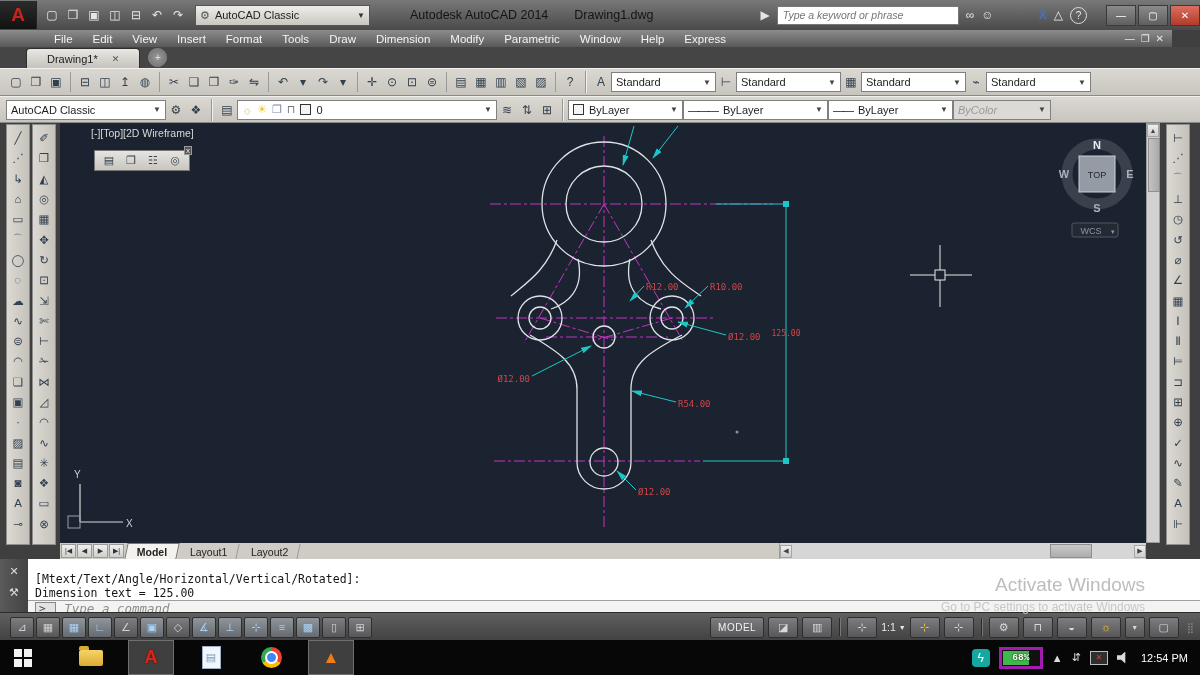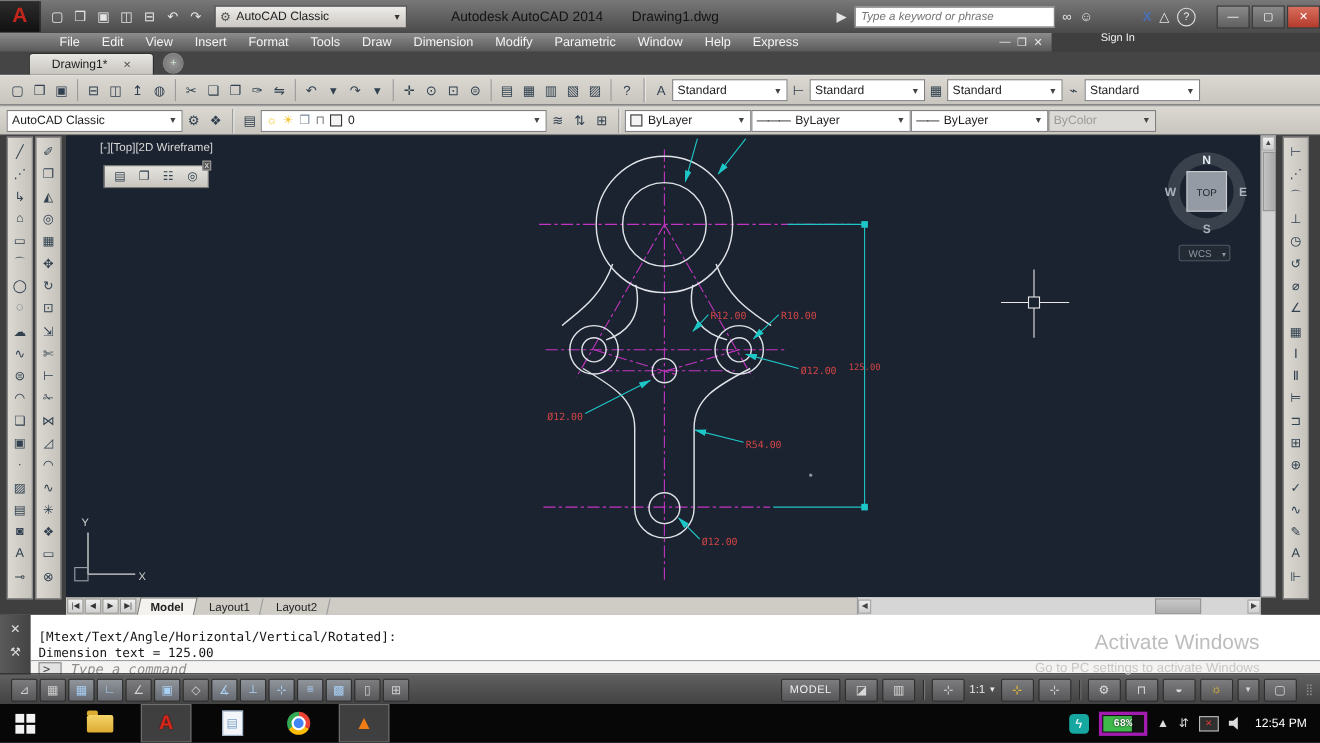--- a/index.html
+++ b/index.html
@@ -23,21 +23,21 @@
           font-style:italic;color:#888;padding:0 5px;font-family:"Liberation Sans",sans-serif;}
   .tico{color:#e4e4e4;font-size:12px;}
   .signin{color:#f0f0f0;font-size:10px;margin-top:38px;}
   .helpq{width:15px;height:15px;border:1px solid #ddd;border-radius:50%;color:#eee;font-size:10px;
          display:flex;align-items:center;justify-content:center;}
   .winbtns{display:flex;margin-left:10px;}
   .wbtn{width:28px;height:19px;display:flex;align-items:center;justify-content:center;font-size:10px;
         color:#fff;background:linear-gradient(#8a8a8a,#5f5f5f);border:1px solid #3a3a3a;margin-left:2px;}
   .wbtn.close{background:linear-gradient(#d9705f,#b33a2b);}
   
-  #menubar{left:0;top:30px;width:956px;height:17px;background:linear-gradient(#8c8c8c,#595959);
+  #menubar{left:0;top:30px;width:1172px;height:17px;background:linear-gradient(#8c8c8c,#595959);
            display:flex;align-items:center;padding-left:44px;box-sizing:border-box;}
   .menu-items{display:flex;}
   .menu-item{padding:0 10px;font-size:11.5px;color:#f4f4f4;}
   .mdi{margin-left:auto;display:flex;gap:6px;padding-right:8px;color:#e8e8e8;font-size:10px;}
   
   #tabrow{left:0;top:47px;width:1200px;height:21px;background:#454545;display:flex;align-items:flex-end;}
   .doctab{margin-left:26px;height:19px;background:linear-gradient(#e9e7e2,#c6c3bd);border:1px solid #2f2f2f;
           border-bottom:none;border-radius:4px 4px 0 0;display:flex;align-items:center;gap:14px;
           padding:0 20px;font-size:11px;color:#1c1c1c;}
   .doctab .x{font-size:9px;color:#555;}
@@ -51,21 +51,21 @@
   #tb2{top:96px;height:27px;padding-left:6px;}
   .tb-icons{display:flex;align-items:center;}
   .tbtn{width:20px;height:20px;display:flex;align-items:center;justify-content:center;font-size:12px;
         color:#30404f;}
   .std-btn:nth-child(4),.std-btn:nth-child(8),.std-btn:nth-child(13),.std-btn:nth-child(17),
   .std-btn:nth-child(21),.std-btn:nth-child(26){border-left:1px solid #9a9a9a;margin-left:4px;padding-left:4px;}
   .sel{height:18px;border:1px solid #808080;background:#fff;font-size:11px;color:#1d1d1d;
        display:flex;align-items:center;padding:0 4px;gap:5px;}
   .sel .car{margin-left:auto;font-size:8px;color:#444;}
   .sep{width:1px;height:22px;background:#979797;margin:0 5px;box-shadow:1px 0 0 #f0f0f0;}
-  .gray{color:#9a9a9a;}
+  .gray{color:#9a9a9a;font-style:italic;}
   .sw{width:9px;height:9px;background:#f4f4f4;border:1px solid #333;}
   .lt-line{letter-spacing:-1px;color:#111;}
   
   #main{left:0;top:123px;width:1200px;height:436px;background:#3f3f3f;}
   .vtool{position:absolute;width:22px;background:linear-gradient(90deg,#dcd9d3,#c5c2bc);
          border:1px solid #8d8d8d;display:flex;flex-direction:column;align-items:center;padding-top:3px;}
   .vbtn{width:20px;height:20.3px;display:flex;align-items:center;justify-content:center;
         font-size:11.5px;color:#31414f;}
   #canvas{left:60px;top:0;width:1086px;height:420px;background:#1c2330;overflow:hidden;}
   #minibar{left:34px;top:27px;height:19px;background:linear-gradient(#e6e4df,#c9c6c0);border:1px solid #777;

